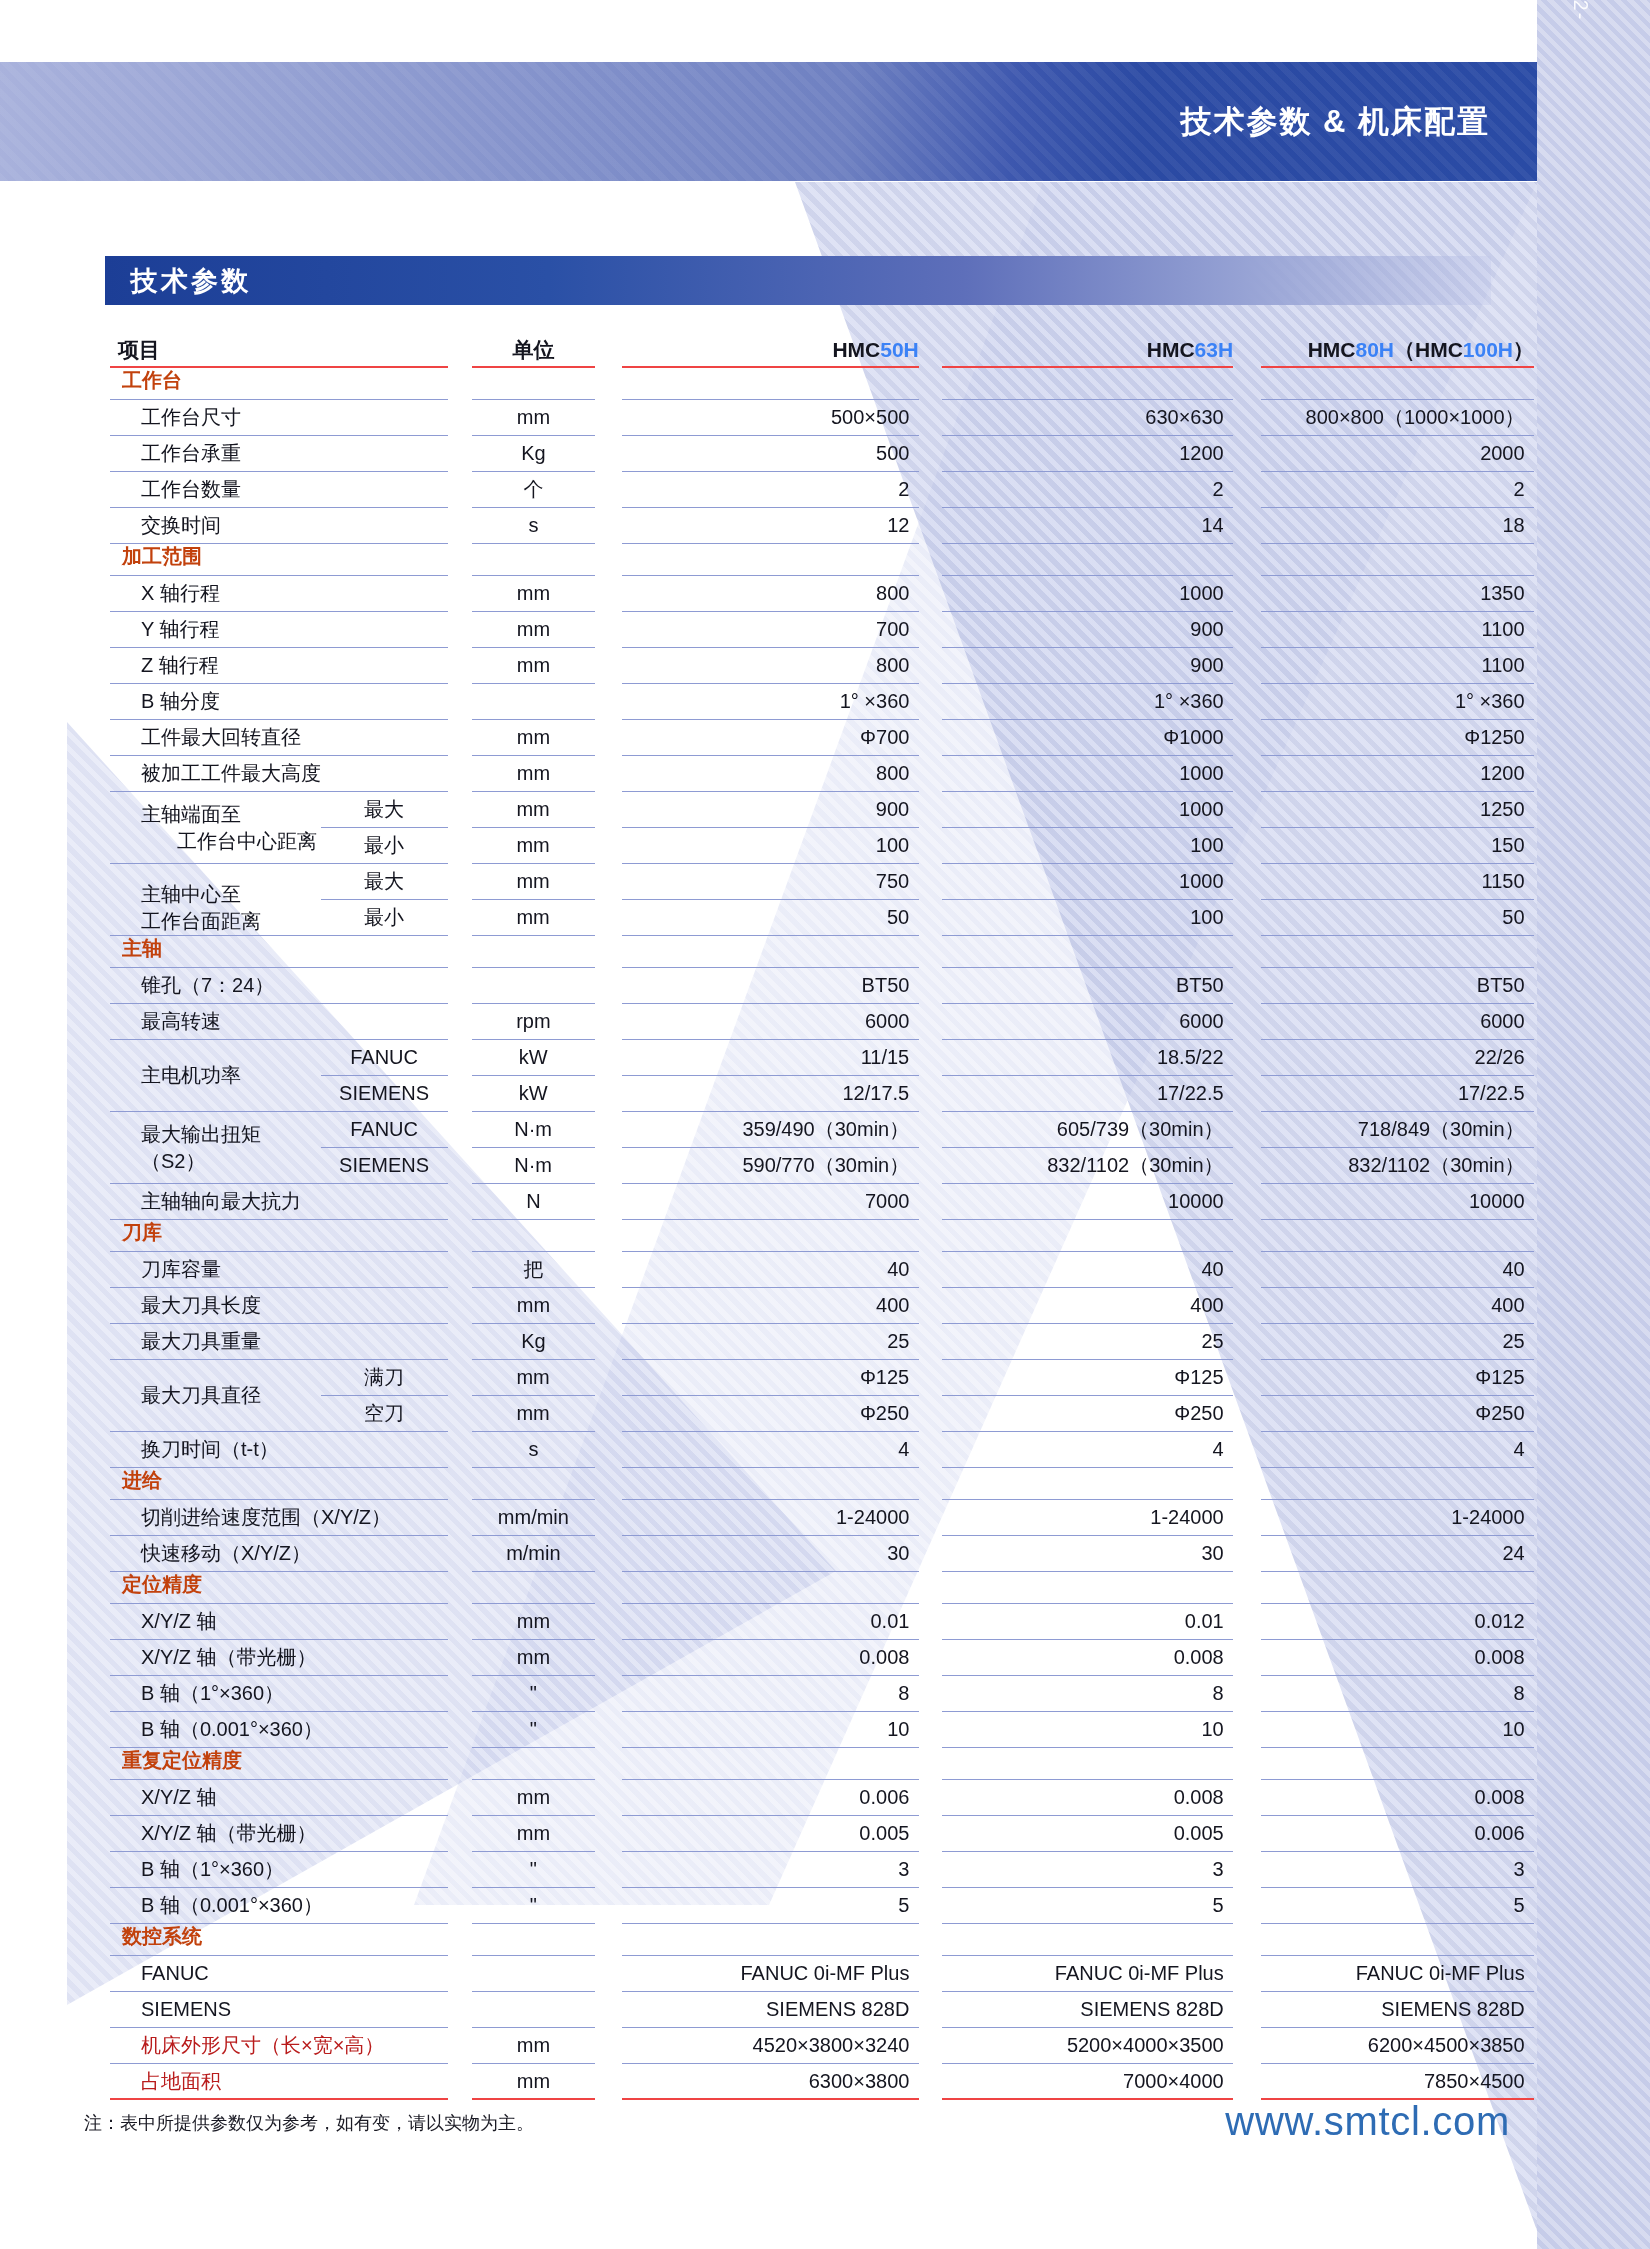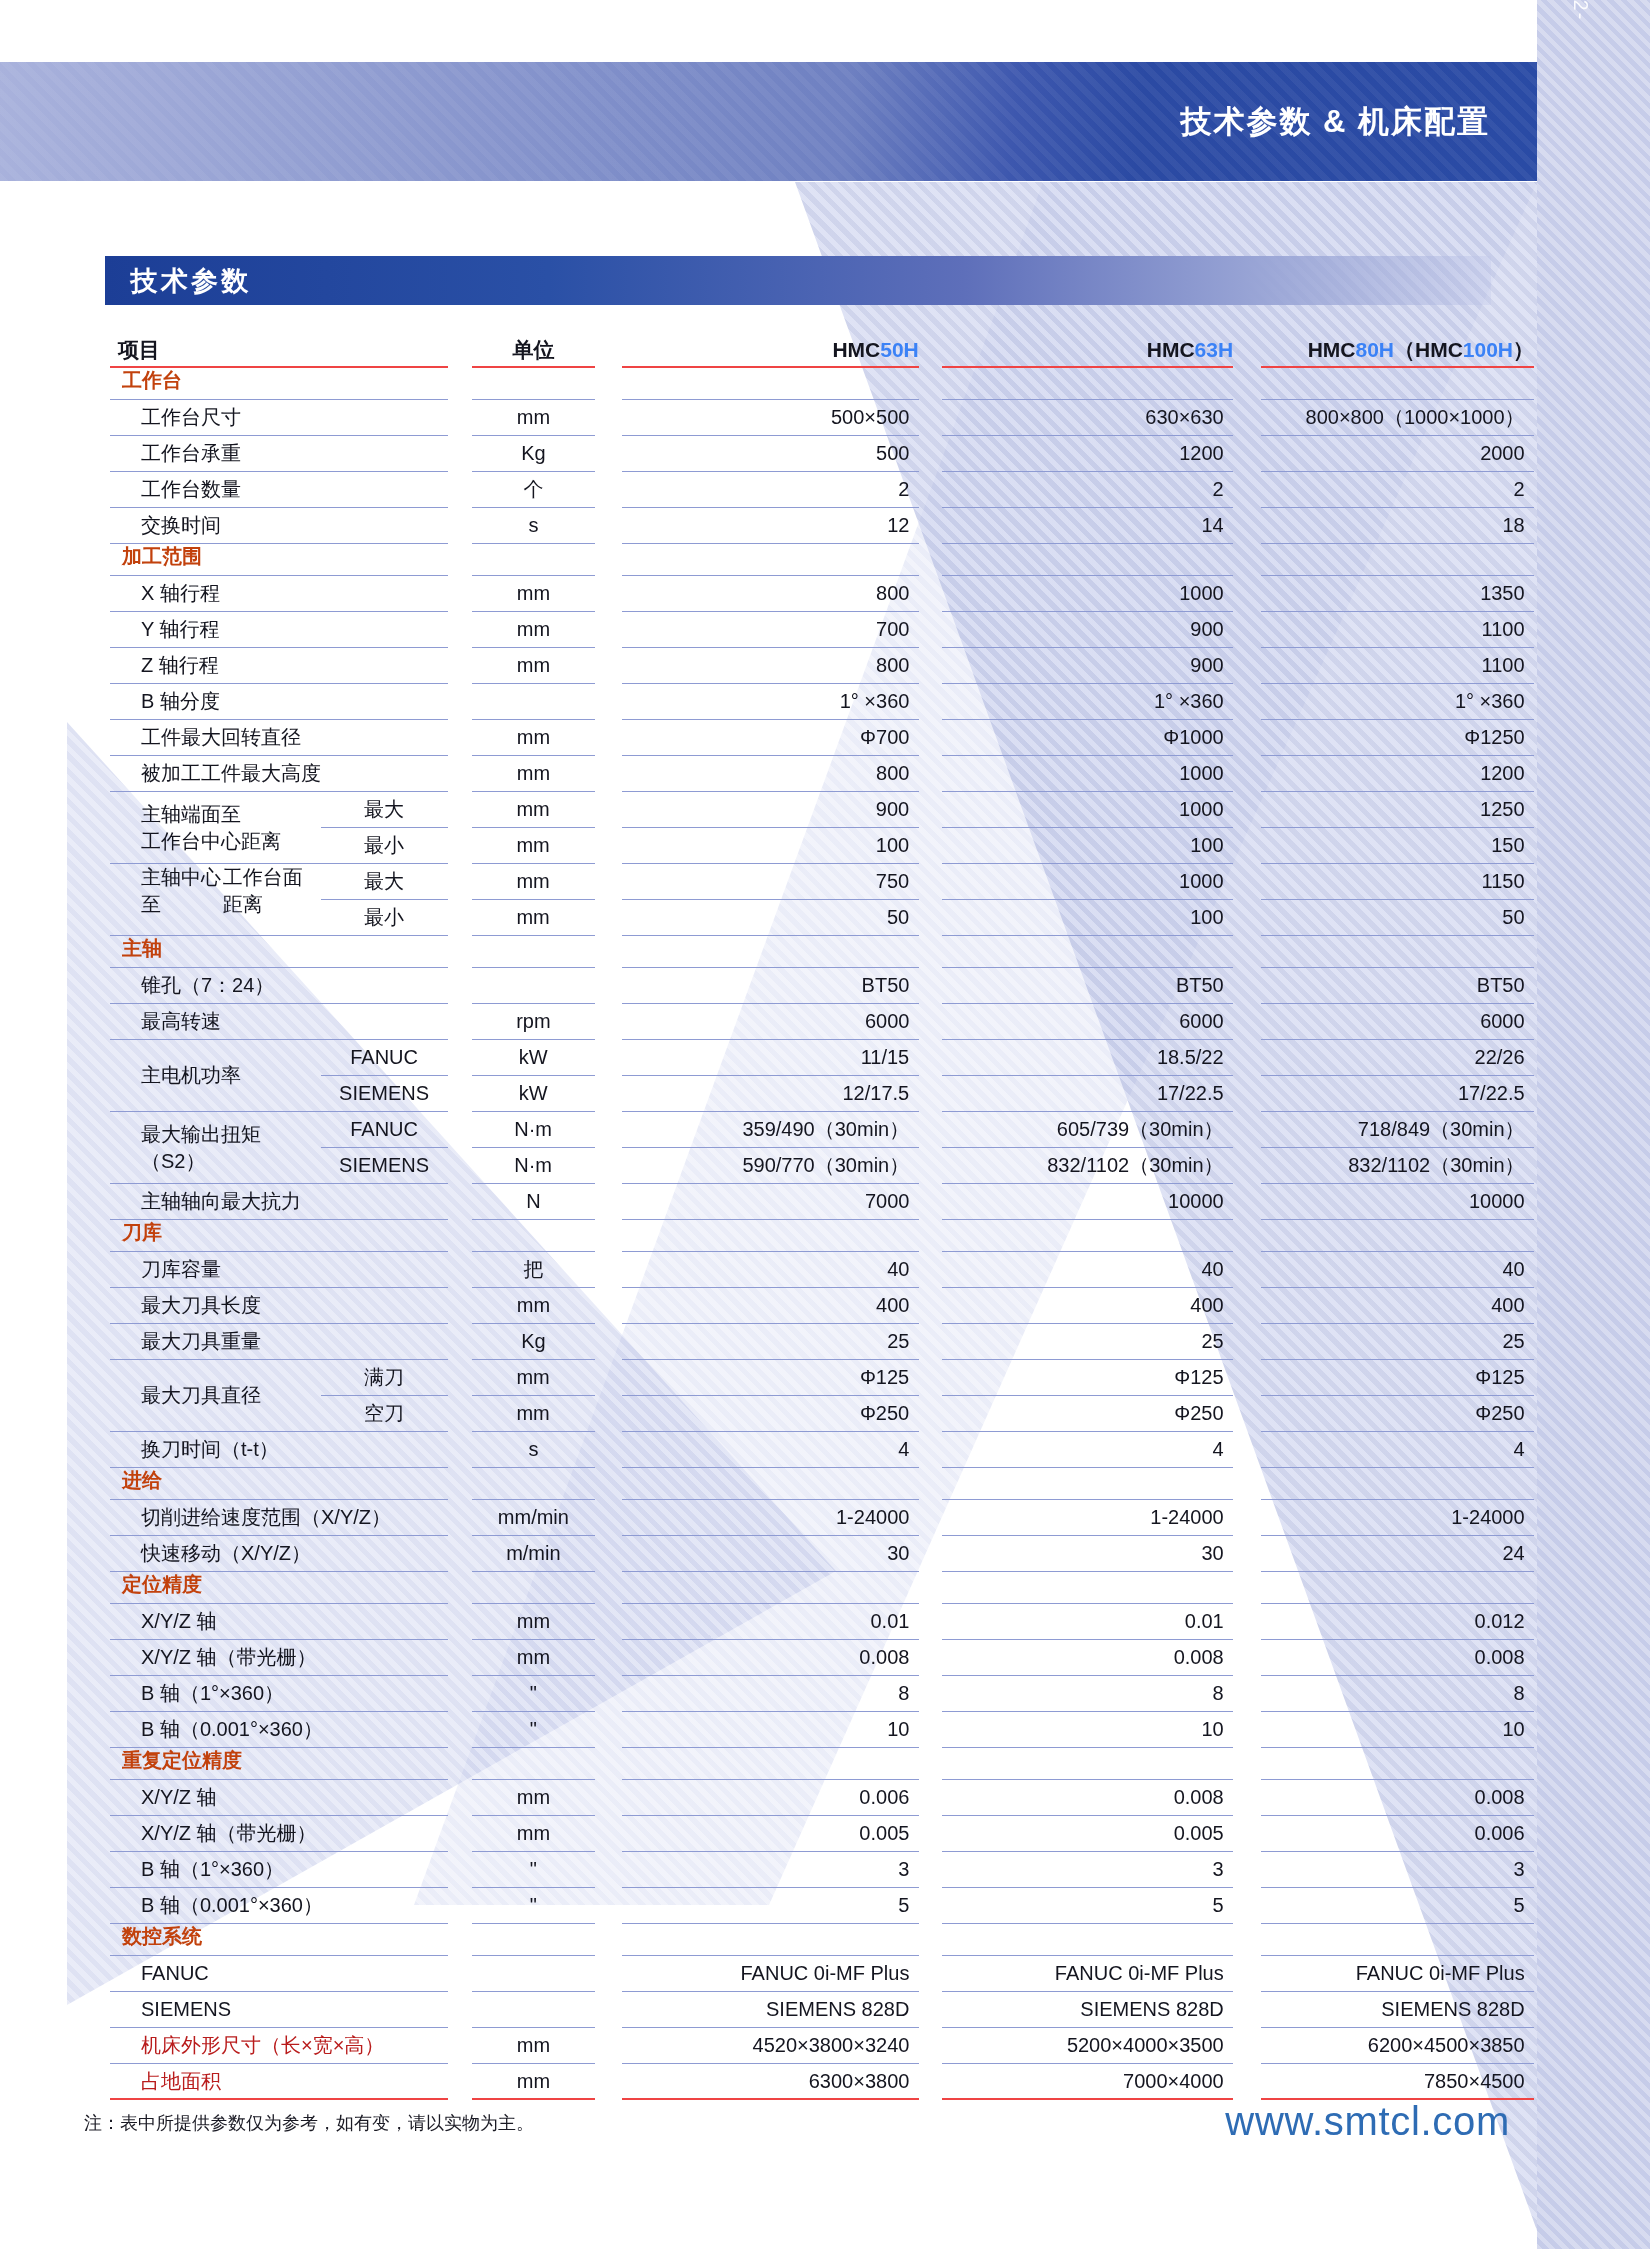--- a/index.html
+++ b/index.html
@@ -268,21 +268,21 @@
       <div class="sp2"></div>
       <div class="cell w-v1 ln val">800</div>
       <div class="sp3"></div>
       <div class="cell w-v2 ln val">1000</div>
       <div class="sp4"></div>
       <div class="cell w-v3 ln val">1200</div>
     </div>
     <div class="grp">
       <div class="glab w-glab ln" style="flex-direction: column; justify-content: center; align-items: flex-start;">
         <div class="" style="display: block;">主轴端面至</div>
-        <div class="" style="display: block;">工作台中心距离</div>
+        <div class="" style="display: block; margin-left: 36px;">工作台中心距离</div>
       </div>
       <div class="gright">
         <div class="srow">
           <div class="cell w-sub ln subc">最大</div>
           <div class="sp1"></div>
           <div class="cell w-unit ln unit">mm</div>
           <div class="sp2"></div>
           <div class="cell w-v1 ln val">900</div>
           <div class="sp3"></div>
           <div class="cell w-v2 ln val">1000</div>
@@ -296,21 +296,21 @@
           <div class="sp2"></div>
           <div class="cell w-v1 ln val">100</div>
           <div class="sp3"></div>
           <div class="cell w-v2 ln val">100</div>
           <div class="sp4"></div>
           <div class="cell w-v3 ln val">150</div>
         </div>
       </div>
     </div>
     <div class="grp">
-      <div class="glab w-glab ln" style="justify-content: flex-end; align-items: flex-start;">
+      <div class="glab w-glab ln" style="flex-direction: column; justify-content: flex-end; align-items: flex-start;">
         <div class="" style="display: block;">主轴中心至</div>
         <div class="" style="display: block;">工作台面距离</div>
       </div>
       <div class="gright">
         <div class="srow">
           <div class="cell w-sub ln subc">最大</div>
           <div class="sp1"></div>
           <div class="cell w-unit ln unit">mm</div>
           <div class="sp2"></div>
           <div class="cell w-v1 ln val">750</div>

